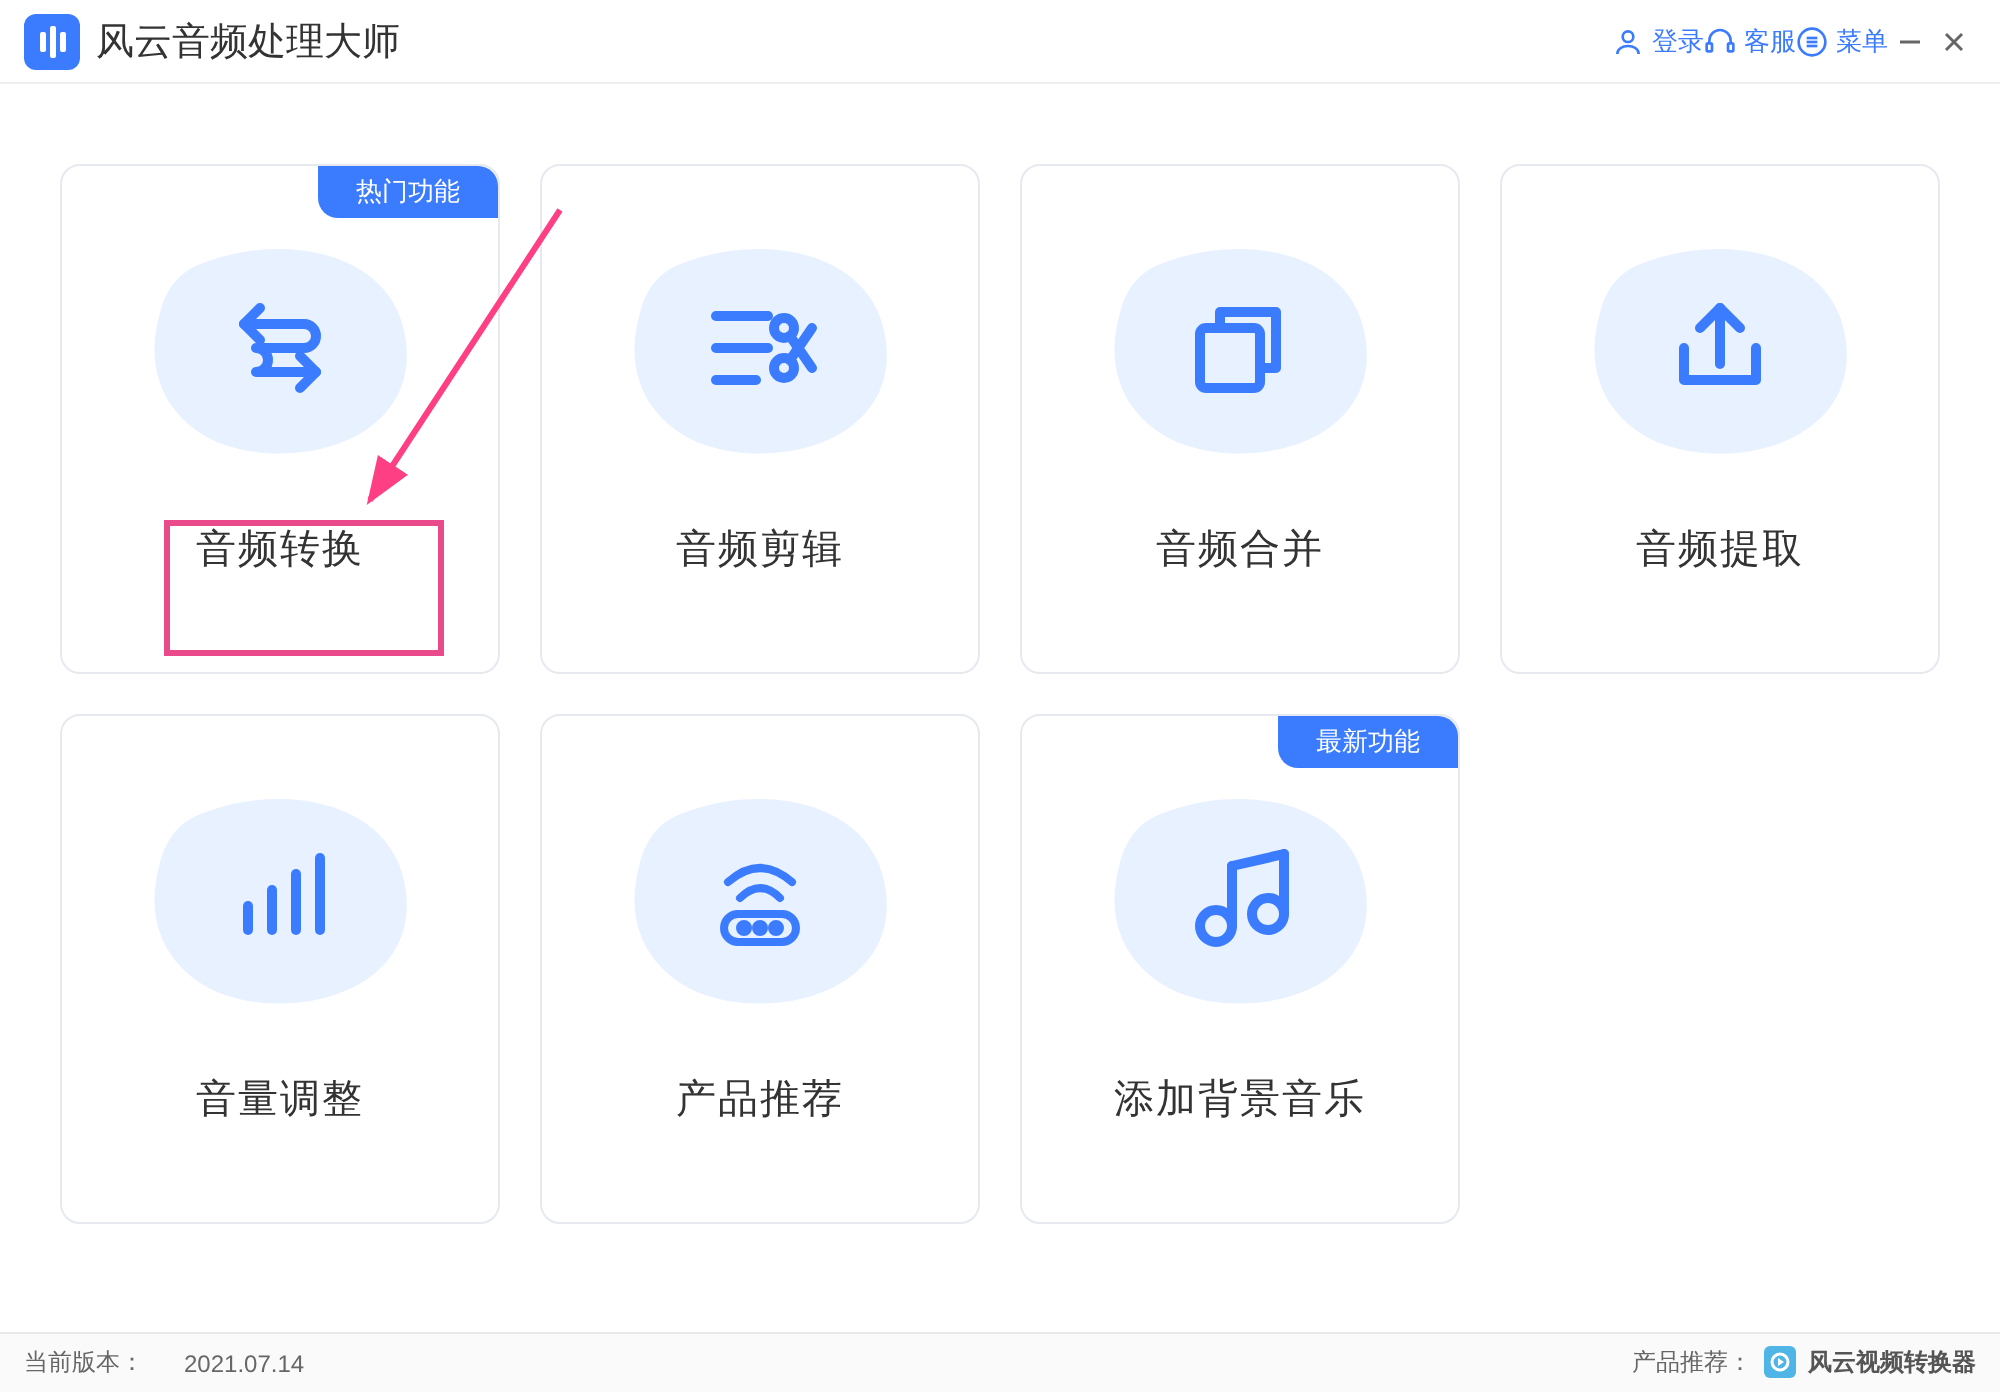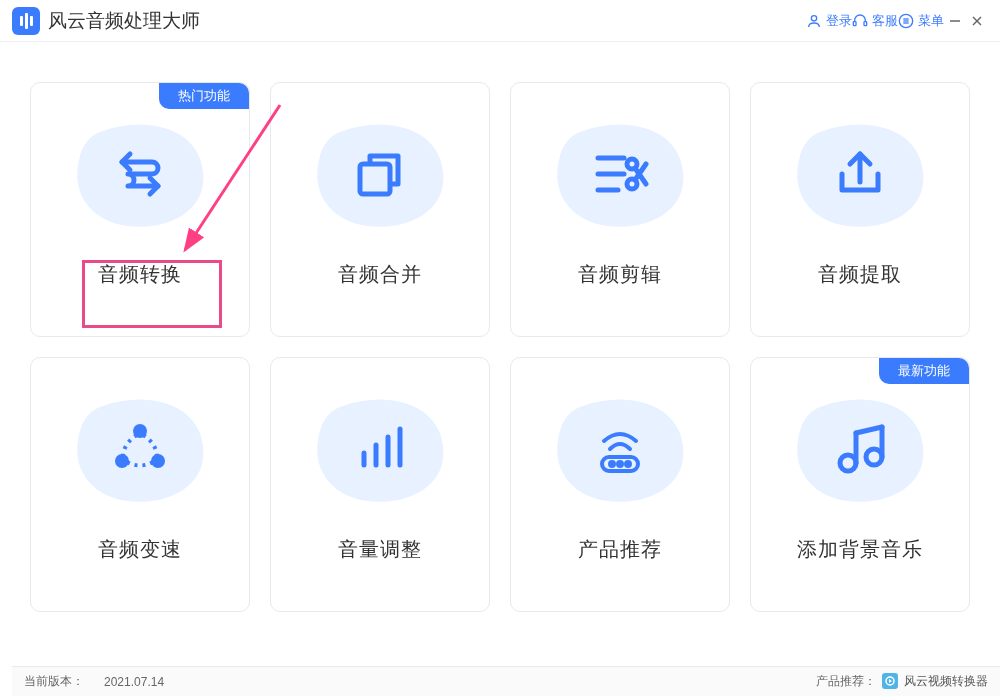--- a/index.html
+++ b/index.html
@@ -127,21 +127,21 @@
       border: 3px solid #e84a8a;
       pointer-events: none;
     }
     .arrow-overlay {
       position: absolute;
       pointer-events: none;
     }
     .footer {
       position: absolute;
       bottom: 0;
-      left: 12px;
+      left: 0;
       right: 0;
       height: 30px;
       border-top: 1px solid #e9e9e9;
       display: flex;
       align-items: center;
       padding: 0 12px;
       font-size: 12px;
       color: #666;
       background: #fafafa;
     }
@@ -223,33 +223,20 @@
         <path d="M30 15 C70 0 125 10 130 55 C135 95 95 115 55 110 C20 106 0 80 5 50 C8 30 15 20 30 15 Z" fill="#e8f1ff"></path>
       </svg>
       <svg class="card-icon" width="64" height="64" viewBox="0 0 64 64" fill="none" stroke="#3b7cff" stroke-width="5" stroke-linecap="round" stroke-linejoin="round">
         <path d="M14 20 H44 A6 6 0 0 1 44 32 H24"></path>
         <path d="M22 12 L14 20 L22 28"></path>
         <path d="M50 44 H20 A6 6 0 0 0 20 32"></path>
         <path d="M42 36 L50 44 L42 52"></path>
       </svg>
     </div>
     <div class="card-label">音频转换</div>
-  </div>
-
-  <div class="card">
-    <div class="card-blob">
-      <svg class="blob-bg" viewBox="0 0 135 115">
-        <path d="M30 15 C70 0 125 10 130 55 C135 95 95 115 55 110 C20 106 0 80 5 50 C8 30 15 20 30 15 Z" fill="#e8f1ff"></path>
-      </svg>
-      <svg class="card-icon" width="64" height="64" viewBox="0 0 64 64" fill="none" stroke="#3b7cff" stroke-width="5" stroke-linejoin="round">
-        <rect x="12" y="22" width="30" height="30" rx="3"></rect>
-        <path d="M22 22 V14 H50 V42 H42"></path>
-      </svg>
-    </div>
-    <div class="card-label">音频合并</div>
   </div>
 
   <div class="card">
     <div class="card-blob">
       <svg class="blob-bg" viewBox="0 0 135 115">
         <path d="M30 15 C70 0 125 10 130 55 C135 95 95 115 55 110 C20 106 0 80 5 50 C8 30 15 20 30 15 Z" fill="#e8f1ff"></path>
       </svg>
       <svg class="card-icon" width="64" height="64" viewBox="0 0 64 64" fill="none" stroke="#3b7cff" stroke-width="5" stroke-linecap="round">
         <line x1="10" y1="16" x2="36" y2="16"></line>
         <line x1="10" y1="32" x2="36" y2="32"></line>
@@ -261,45 +248,42 @@
       </svg>
     </div>
     <div class="card-label">音频剪辑</div>
   </div>
 
   <div class="card">
     <div class="card-blob">
       <svg class="blob-bg" viewBox="0 0 135 115">
         <path d="M30 15 C70 0 125 10 130 55 C135 95 95 115 55 110 C20 106 0 80 5 50 C8 30 15 20 30 15 Z" fill="#e8f1ff"></path>
       </svg>
+      <svg class="card-icon" width="64" height="64" viewBox="0 0 64 64" fill="none" stroke="#3b7cff" stroke-width="5" stroke-linejoin="round">
+        <rect x="12" y="22" width="30" height="30" rx="3"></rect>
+        <path d="M22 22 V14 H50 V42 H42"></path>
+      </svg>
+    </div>
+    <div class="card-label">音频合并</div>
+  </div>
+
+  <div class="card">
+    <div class="card-blob">
+      <svg class="blob-bg" viewBox="0 0 135 115">
+        <path d="M30 15 C70 0 125 10 130 55 C135 95 95 115 55 110 C20 106 0 80 5 50 C8 30 15 20 30 15 Z" fill="#e8f1ff"></path>
+      </svg>
       <svg class="card-icon" width="64" height="64" viewBox="0 0 64 64" fill="none" stroke="#3b7cff" stroke-width="5" stroke-linecap="round" stroke-linejoin="round">
         <path d="M14 32 V48 H50 V32"></path>
         <line x1="32" y1="40" x2="32" y2="12"></line>
         <path d="M22 22 L32 12 L42 22"></path>
       </svg>
     </div>
     <div class="card-label">音频提取</div>
   </div>
 
-  <div class="card">
-    <div class="card-blob">
-      <svg class="blob-bg" viewBox="0 0 135 115">
-        <path d="M30 15 C70 0 125 10 130 55 C135 95 95 115 55 110 C20 106 0 80 5 50 C8 30 15 20 30 15 Z" fill="#e8f1ff"></path>
-      </svg>
-      <svg class="card-icon" width="64" height="64" viewBox="0 0 64 64" fill="none" stroke="#3b7cff" stroke-width="4">
-        <circle cx="32" cy="14" r="5" fill="#3b7cff"></circle>
-        <circle cx="14" cy="44" r="5" fill="#3b7cff"></circle>
-        <circle cx="50" cy="44" r="5" fill="#3b7cff"></circle>
-        <path d="M29 18 Q16 26 15 39" stroke-dasharray="3 5"></path>
-        <path d="M35 18 Q48 26 49 39" stroke-dasharray="3 5"></path>
-        <path d="M19 45 Q32 52 45 45" stroke-dasharray="3 5"></path>
-      </svg>
-    </div>
-    <div class="card-label">音频变速</div>
-  </div>
 
   <div class="card">
     <div class="card-blob">
       <svg class="blob-bg" viewBox="0 0 135 115">
         <path d="M30 15 C70 0 125 10 130 55 C135 95 95 115 55 110 C20 106 0 80 5 50 C8 30 15 20 30 15 Z" fill="#e8f1ff"></path>
       </svg>
       <svg class="card-icon" width="64" height="64" viewBox="0 0 64 64" fill="none" stroke="#3b7cff" stroke-width="5" stroke-linecap="round">
         <line x1="16" y1="48" x2="16" y2="36"></line>
         <line x1="28" y1="48" x2="28" y2="28"></line>
         <line x1="40" y1="48" x2="40" y2="20"></line>
@@ -360,15 +344,15 @@
   <span style="margin-left:20px;">2021.07.14</span>
   <div class="footer-spacer"></div>
   <div class="footer-right">
     <span>产品推荐：</span>
     <div class="footer-logo">
       <svg viewBox="0 0 10 10" fill="#fff">
           <circle cx="5" cy="5" r="4" fill="none" stroke="#fff" stroke-width="1.5"></circle>
           <path d="M4 3 L7 5 L4 7 Z"></path>
         </svg>
     </div>
-    <span style="color:#555;">风云视频转换器</span>
+    <span style="color:#555;font-weight:bold;">风云视频转换器</span>
   </div>
 </div>
 
 </body></html>

